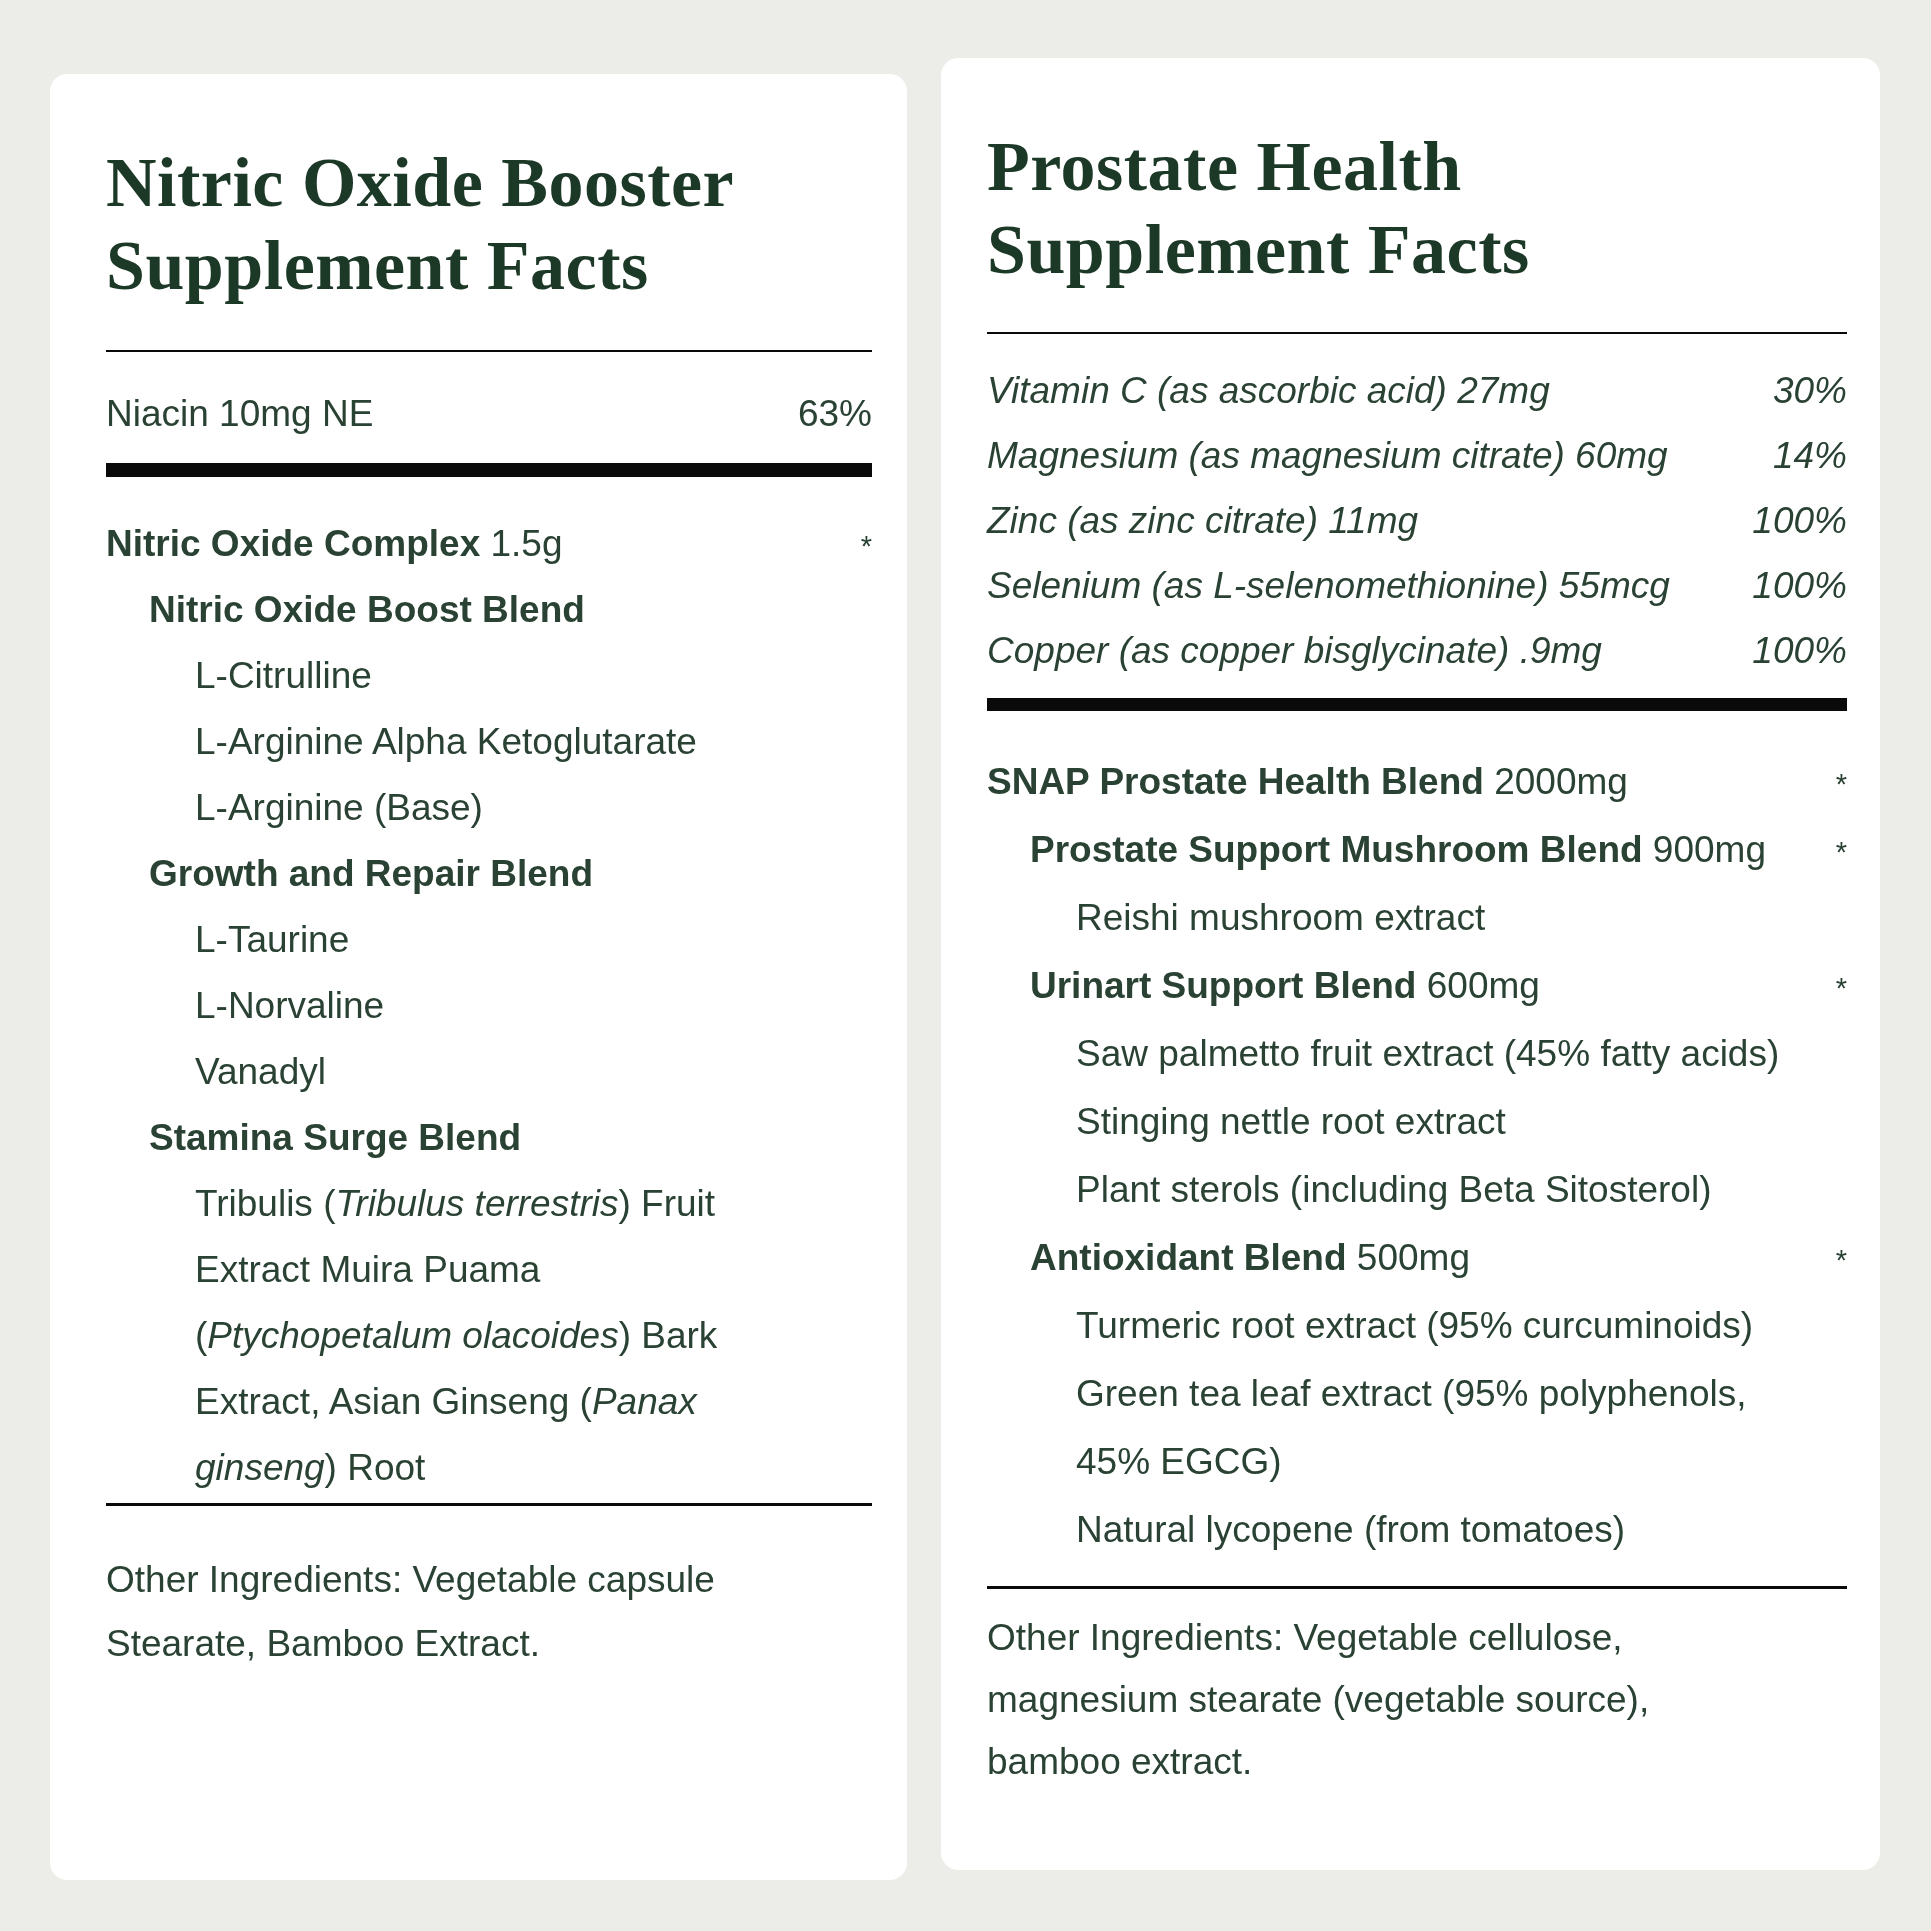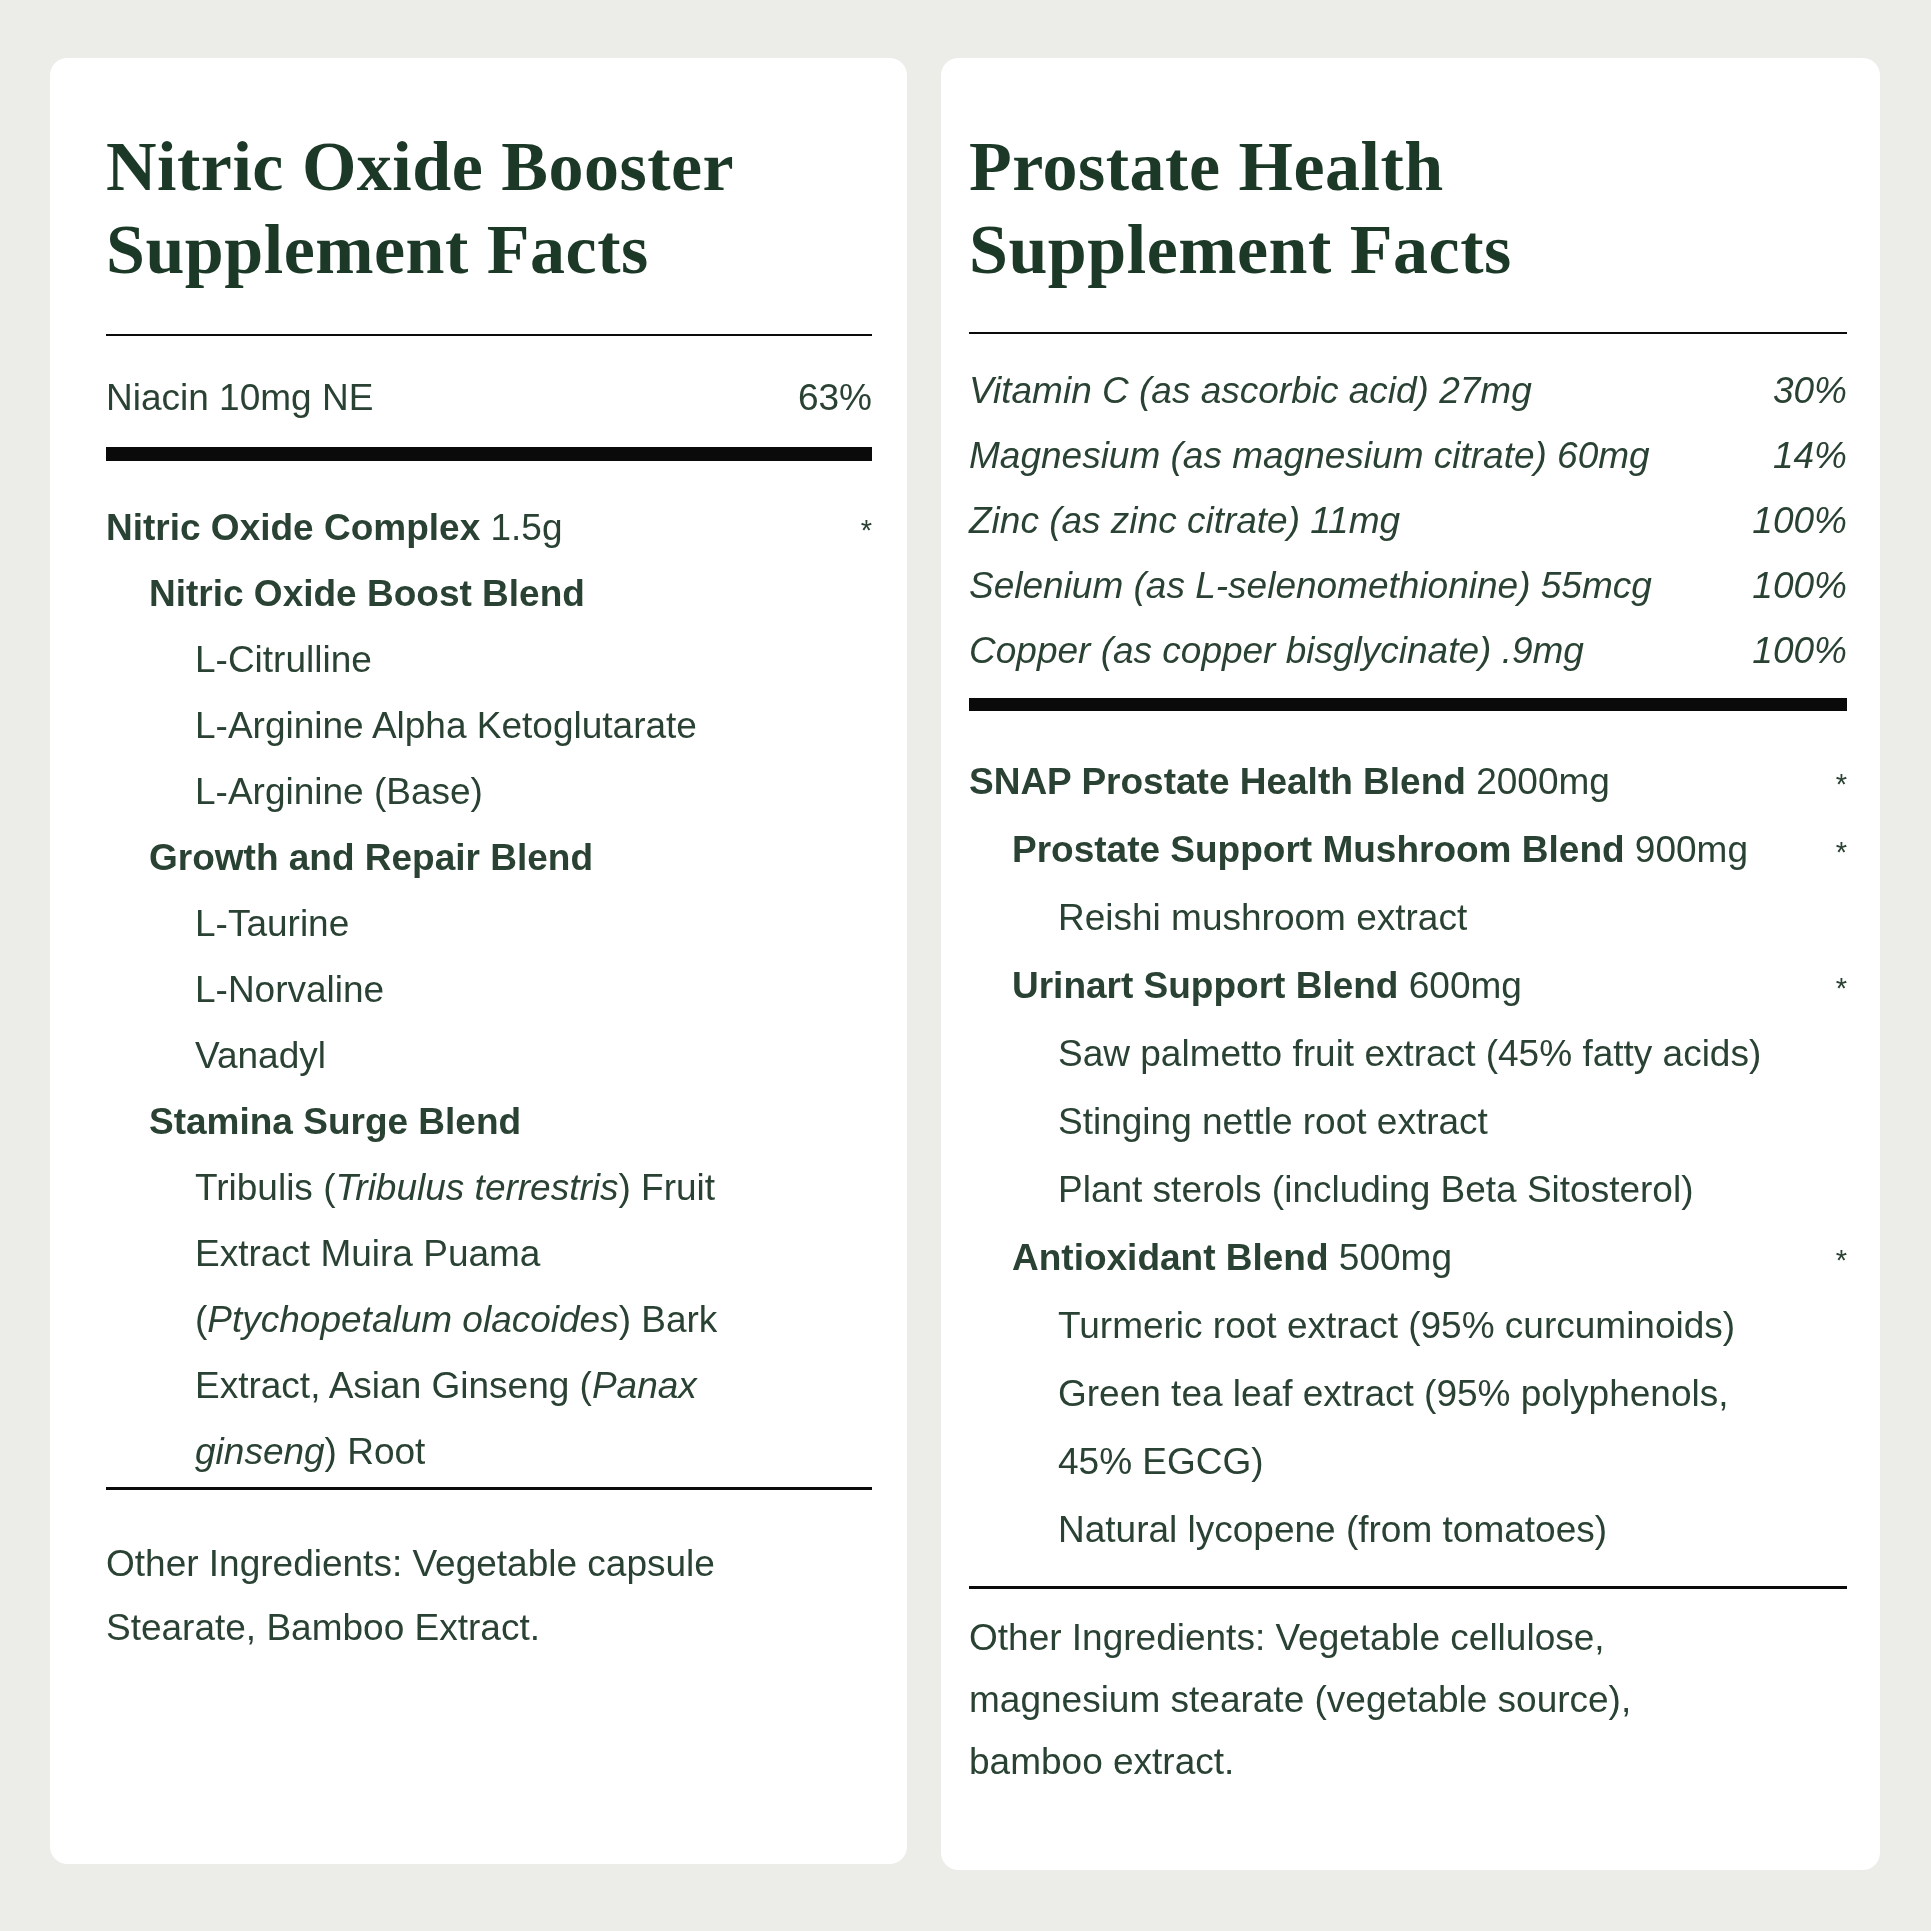--- a/index.html
+++ b/index.html
@@ -23,24 +23,25 @@
     align-items:flex-start;
   }
   .card{
     background:var(--card);
     border-radius:17.4px;
     overflow:hidden;
   }
   .card.left{
     width:857px;height:1806px;
     padding:53px 35px 29px 56px;
+    margin-top:16px;
   }
   .card.right{
     width:939px;height:1812px;
-    padding:53px 33px 39px 28px;
+    padding:53px 33px 39px 46px;
   }
   h1.panel-title{
     font-family:"Liberation Serif", serif;
     font-weight:700;
     font-size:70px;
     line-height:83px;
     color:var(--title);
     margin-top:13.5px;
     letter-spacing:0.5px;
   }

